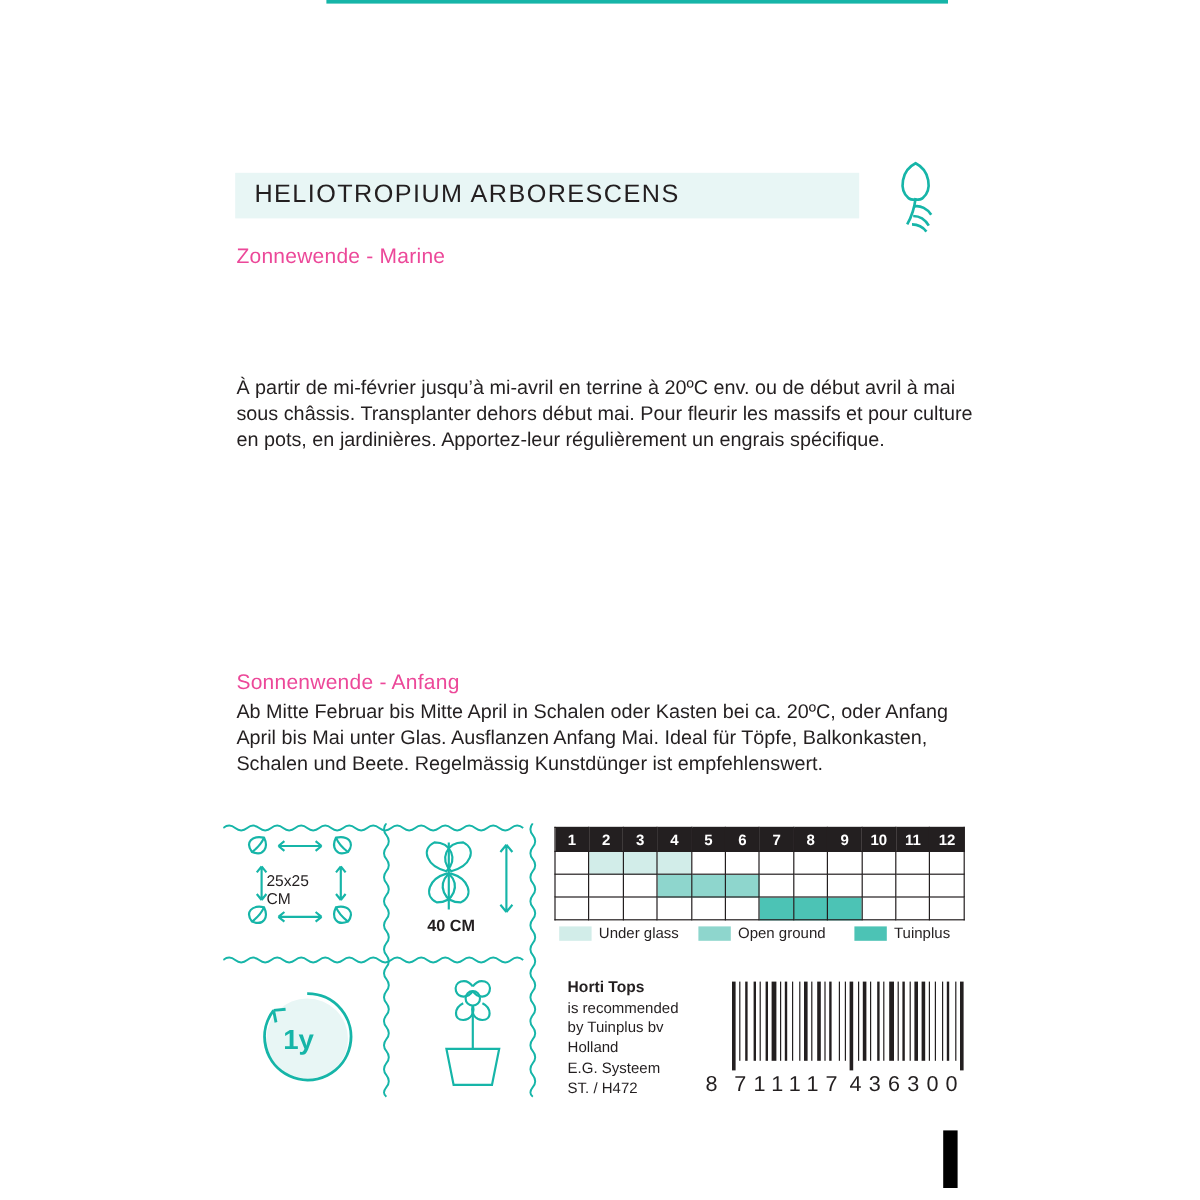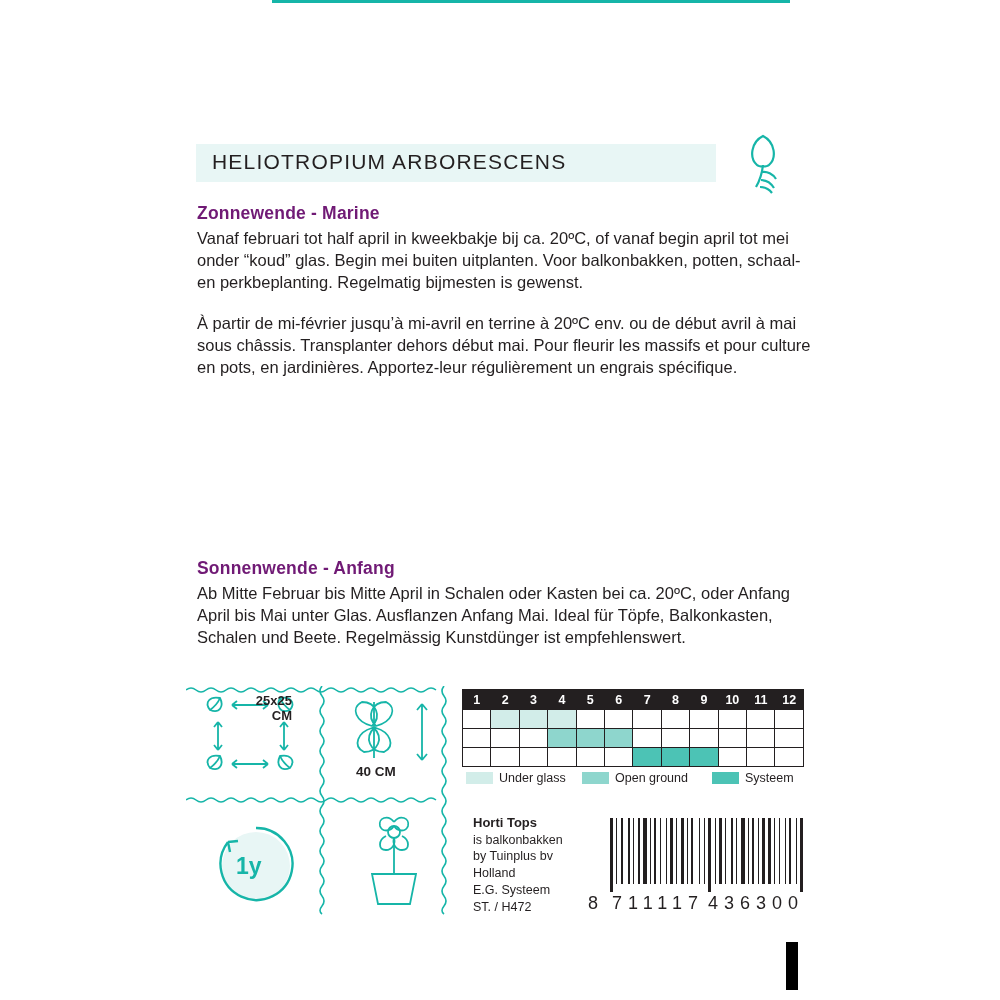--- a/index.html
+++ b/index.html
@@ -57,23 +57,23 @@
     position: absolute;
     left: 735px;
     top: 132px;
     width: 56px;
     height: 62px;
   }
 
   
   .lang-block { position: absolute; left: 197px; width: 615px; }
   .lang-head {
-    color: #701a75;
+    color: #ec4899;
     font-size: 17.5px;
-    font-weight: 700;
+    font-weight: 400;
     margin: 0 0 4px 0;
     letter-spacing: 0.2px;
   }
   .lang-body {
     font-size: 16.5px;
     line-height: 1.32;
     color: #231f20;
     margin: 0;
   }
 
@@ -87,25 +87,25 @@
     position: absolute;
     color: #16b5a8;
   }
 
   
   .icon-cell { position: absolute; }
 
   .spacing-label {
     position: absolute;
     left: 222px;
-    top: 694px;
+    top: 727px;
     width: 70px;
-    text-align: right;
+    text-align: left;
     font-size: 13px;
-    font-weight: 700;
+    font-weight: 400;
     color: #231f20;
     line-height: 1.15;
   }
   .height-label {
     position: absolute;
     left: 356px;
     top: 764px;
     font-size: 13.5px;
     font-weight: 700;
     color: #231f20;
@@ -237,21 +237,20 @@
       <path d="M28 4 C16 10 14 26 22 33 C24 35 32 35 34 33 C42 26 40 10 28 4 Z" fill="none" stroke="#16b5a8" stroke-width="2.2"></path>
       <path d="M28 33 C27 42 25 48 21 55" fill="none" stroke="#16b5a8" stroke-width="2.2"></path>
       <path d="M27 40 C32 39 38 42 41 47" fill="none" stroke="#16b5a8" stroke-width="2.2"></path>
       <path d="M26 48 C31 48 36 51 39 56" fill="none" stroke="#16b5a8" stroke-width="2.2"></path>
       <path d="M25 55 C30 55 34 57 37 61" fill="none" stroke="#16b5a8" stroke-width="2.2"></path>
     </svg>
   </div>
 
   <div class="lang-block" id="blk-nl">
     <p class="lang-head">Zonnewende - Marine</p>
-    <p class="lang-body">Vanaf februari tot half april in kweekbakje bij ca. 20ºC, of vanaf begin april tot mei onder “koud” glas. Begin mei buiten uitplanten. Voor balkonbakken, potten, schaal- en perkbeplanting. Regelmatig bijmesten is gewenst.</p>
   </div>
 
   <div class="lang-block" id="blk-fr">
     <p class="lang-body">À partir de mi-février jusqu’à mi-avril en terrine à 20ºC env. ou de début avril à mai sous châssis. Transplanter dehors début mai. Pour fleurir les massifs et pour culture en pots, en jardinières. Apportez-leur régulièrement un engrais spécifique.</p>
   </div>
 
   <div class="lang-block" id="blk-en">
   </div>
 
   <div class="lang-block" id="blk-de">
@@ -396,27 +395,27 @@
   </div>
 
   <div class="legend">
     <span class="item" style="left:4px;">
       <span class="sw" style="background:#d2ede9;"></span><span>Under glass</span>
     </span>
     <span class="item" style="left:120px;">
       <span class="sw" style="background:#8ed6cd;"></span><span>Open ground</span>
     </span>
     <span class="item" style="left:250px;">
-      <span class="sw" style="background:#4cc3b5;"></span><span>Systeem</span>
+      <span class="sw" style="background:#4cc3b5;"></span><span>Tuinplus</span>
     </span>
   </div>
 
   <div class="dist">
     <div class="b">Horti Tops</div>
-    <div>is balkonbakken</div>
+    <div>is recommended</div>
     <div>by Tuinplus bv</div>
     <div>Holland</div>
     <div>E.G. Systeem</div>
     <div>ST. / H472</div>
   </div>
 
   <div class="barcode">
     <div class="bars" id="barcode-bars">
         <div class="bar" style="width: 4.05px; height: 74px;"></div>
         <div class="bar" style="width: 1.35px; height: 74px; background: transparent;"></div>

